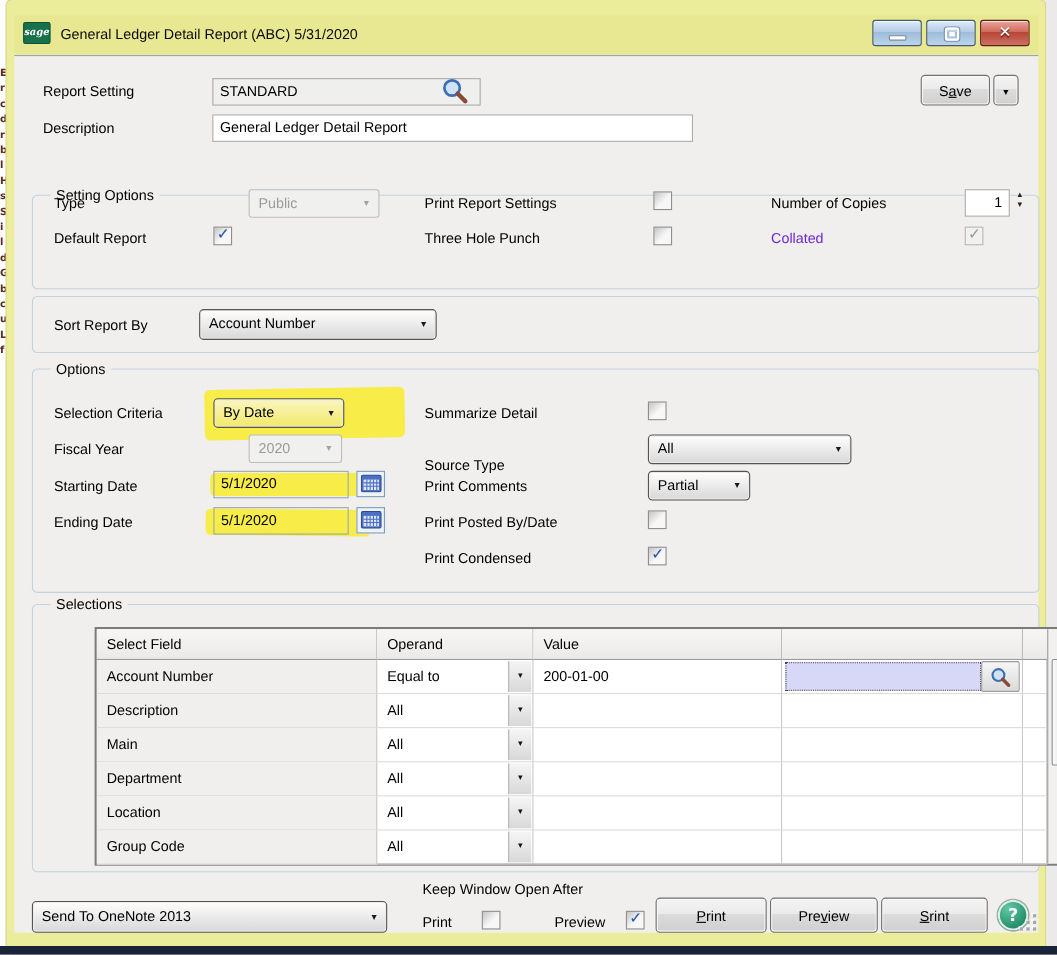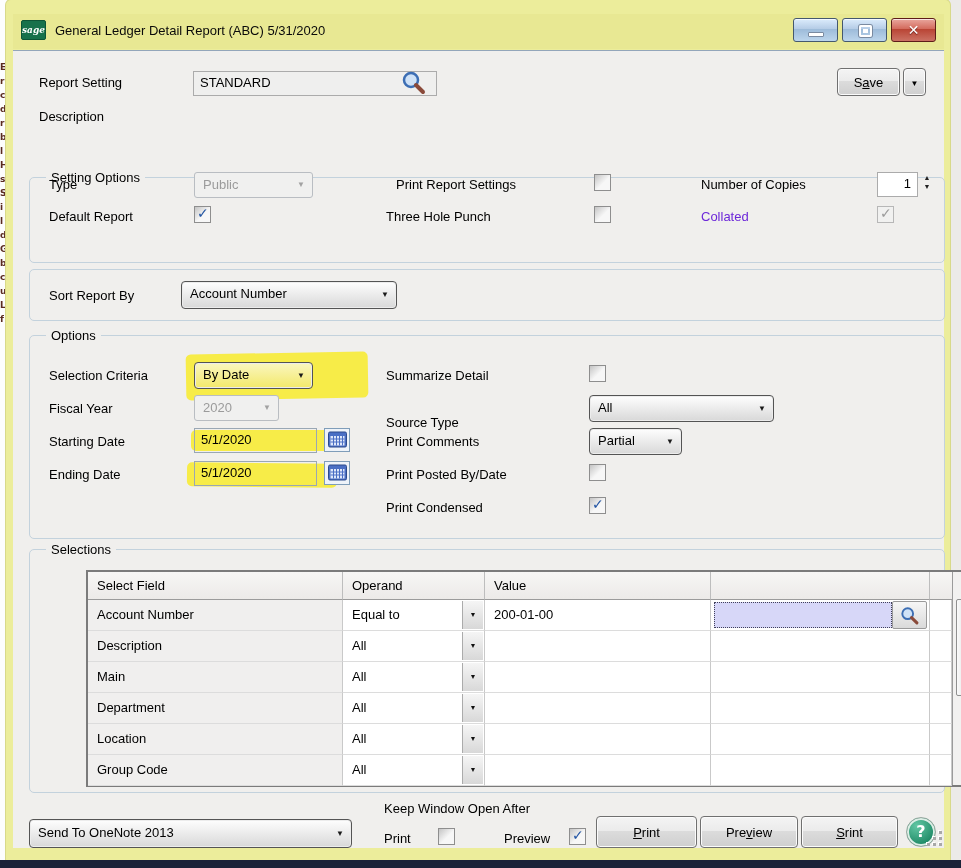--- a/index.html
+++ b/index.html
@@ -49,21 +49,21 @@
 
   .grp { position:absolute; border:1px solid #c3d2dd; border-radius:5px; }
   .grp-title { position:absolute; top:-8px; left:16px; background:#f0efed; padding:0 5px; font-size:13px; }
 
   .combo { position:absolute; border:1px solid #545454; border-radius:4px;
     background:linear-gradient(#fefefe,#efefef 40%,#d8d8d8); font-size:13px;
     padding:4px 22px 0 8px; box-shadow:inset 0 0 0 1px #ececec; white-space:nowrap; overflow:hidden; }
   .combo .arr, .combo-dis .arr { position:absolute; right:7px; top:50%; margin-top:-4px;
     font-size:8px; color:#1a1a1a; line-height:8px; }
   .combo-dis { position:absolute; border:1px solid #b9bdc2; border-radius:3px; background:#f0f0ef;
-    font-size:13px; color:#9b9b9b; padding:4px 22px 0 8px; white-space:nowrap; }
+    font-size:13px; color:#9b9b9b; padding:4px 22px 0 8px; white-space:nowrap;margin-left:32px; }
   .combo-dis .arr { color:#a2a2a2; }
 
   .cb { position:absolute; width:17px; height:17px; border:1px solid #8e8e8e;
     background:linear-gradient(135deg,#c4c4c4,#f7f7f7 55%); }
   .cb.checked::after { content:"✓"; position:absolute; left:2px; top:-2px;
     font:bold 14px "DejaVu Sans",sans-serif; color:#2456a4; }
   .cb.dis { background:#f1f1f0; border-color:#b7b7b7; }
   .cb.dis.checked::after { color:#9c9c9c; }
 
   .btn { position:absolute; border:1px solid #707070; border-radius:4px; text-align:center;
@@ -143,27 +143,28 @@
       <div style="position:absolute; left:388px; top:19px; width:26px; height:26px;">
         <svg width="26" height="26" viewBox="0 0 26 26">
           <circle cx="10" cy="10" r="7" fill="#cfe2f7" stroke="#3c6eb4" stroke-width="2.5"></circle>
           <line x1="15" y1="15" x2="22" y2="22" stroke="#8a4a3a" stroke-width="4" stroke-linecap="round"></line>
         </svg>
       </div>
       <div class="btn" style="left:824px; top:17px; width:63px; height:28px; padding-top:6px;"><span>S</span><span class="u">a</span><span>ve</span></div>
       <div class="btn" style="left:890px; top:17px; width:23px; height:28px; padding-top:10px; font-size:8px;"><span>▼</span></div>
 
       <div class="lbl" style="left:26px; top:58px;">Description</div>
+      <div class="field" style="left:180px; top:53px; width:437px; height:25px;">General Ledger Detail Report</div>
 
       <div class="grp" style="left:16px; top:98px; width:916px; height:86px;margin-top:28px;">
         <div class="grp-title">Setting Options</div>
       </div>
       <div class="lbl" style="left:36px; top:126px;">Type</div>
       <div class="combo-dis" style="left:181px; top:121px; width:119px; height:26px;"><span>Public</span><span class="arr">▼</span></div>
-      <div class="lbl" style="left:373px; top:126px;margin-left:10px;">Print Report Settings</div>
+      <div class="lbl" style="left:373px; top:126px;">Print Report Settings</div>
       <div class="cb" style="left:581px; top:123px;"></div>
       <div class="lbl" style="left:688px; top:126px;">Number of Copies</div>
       <div class="field" style="left:864px; top:121px; width:41px; height:25px; text-align:right;">1</div>
       <div class="mini-spin" style="left:907px; top:122px;"><span>▲</span><br><span>▼</span></div>
       <div class="lbl" style="left:36px; top:158px;">Default Report</div>
       <div class="cb checked" style="left:181px; top:155px;"></div>
       <div class="lbl" style="left:373px; top:158px;">Three Hole Punch</div>
       <div class="cb" style="left:581px; top:155px;"></div>
       <div class="lbl dis" style="left:688px; top:158px;">Collated</div>
       <div class="cb dis checked" style="left:864px; top:155px;"></div>

